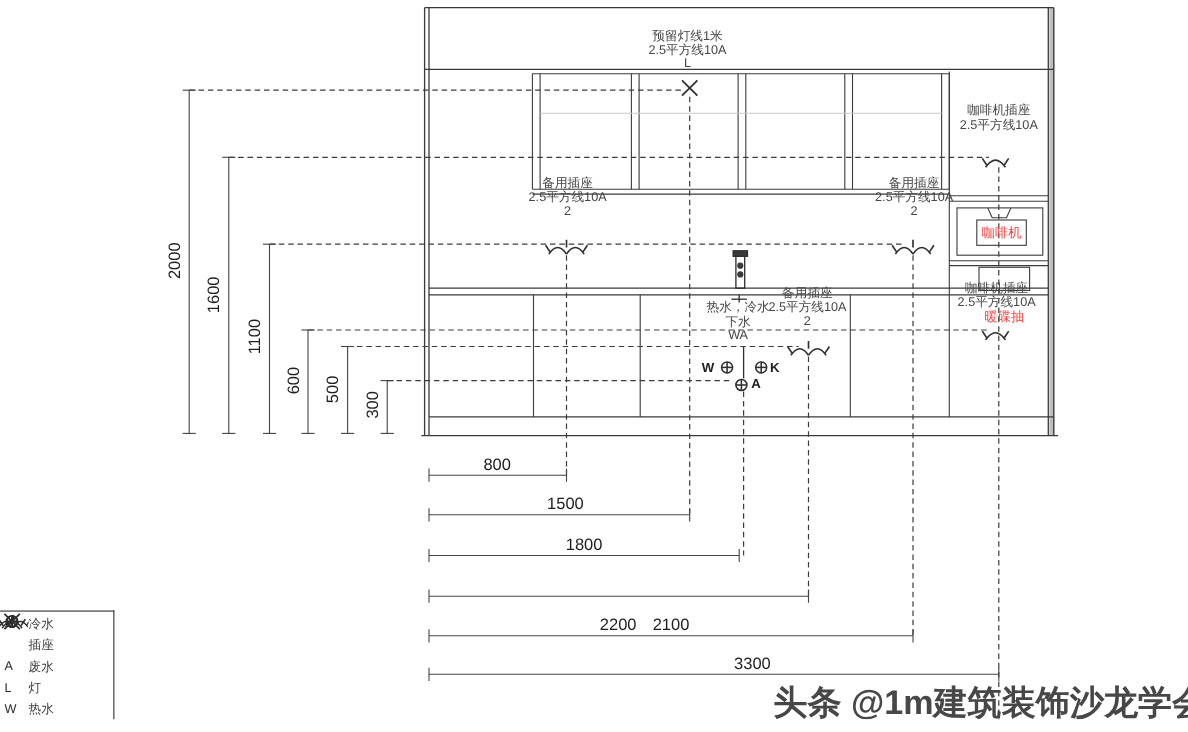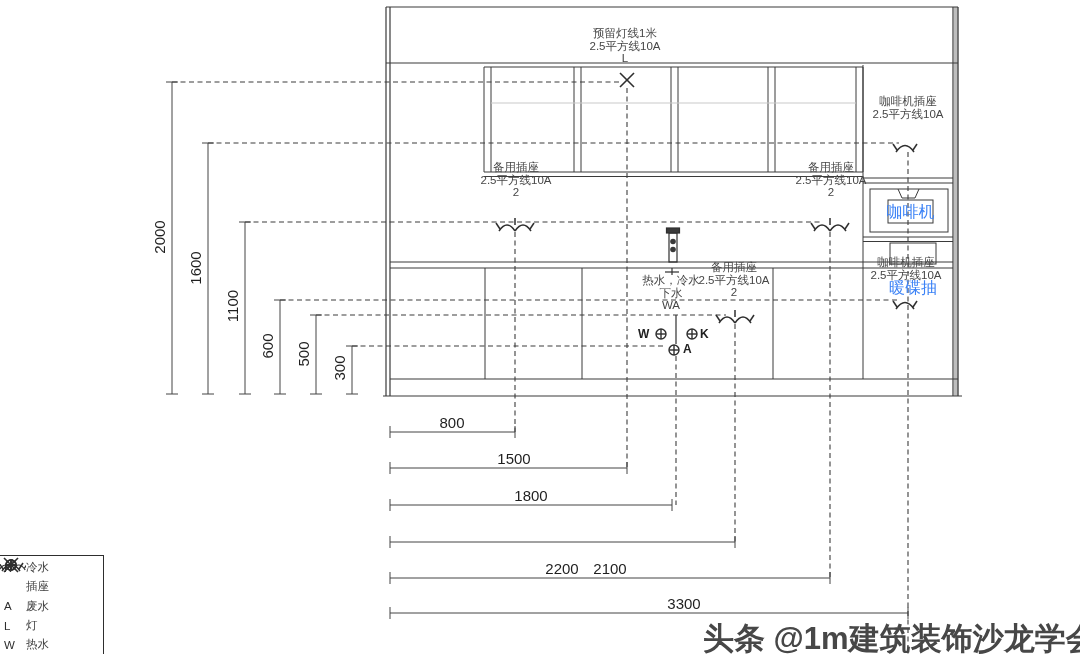--- a/index.html
+++ b/index.html
@@ -5,21 +5,21 @@
   html,body{margin:0;padding:0;background:#fff;}
   #canvas{position:relative;width:1080px;height:654px;background:#fff;overflow:hidden;
           font-family:"Liberation Sans",sans-serif;}
   svg{position:absolute;left:0;top:0;}
   .txt{position:absolute;color:#464646;font-size:11.5px;line-height:12.5px;text-align:center;
        transform:translateX(-50%);white-space:nowrap;}
   .txt span{display:block;}
   .dim{position:absolute;color:#1f1f1f;font-size:15px;font-weight:400;white-space:nowrap;}
   .dim.h{transform:translateX(-50%);}
   .dim.v{transform:translate(-50%,-50%) rotate(-90deg);}
-  .boxlabel{position:absolute;color:#3b82f6;font-size:16px;transform:translate(-50%,-50%);white-space:nowrap;}
+  .boxlabel{position:absolute;color:#ef4444;font-size:12px;transform:translate(-50%,-50%);white-space:nowrap;}
   .plumb{position:absolute;color:#202020;font-size:12px;font-weight:bold;white-space:nowrap;}
   #legend{position:absolute;left:0px;top:555px;width:104px;height:110px;
           border-top:1.5px solid #2e2e2e;border-right:1.5px solid #2e2e2e;box-sizing:border-box;
           padding-top:2px;}
   .lrow{display:flex;align-items:center;height:19.3px;padding-left:4px;}
   .lrow .ic{width:26px;height:18px;flex:0 0 26px;}
   .lrow .letter{width:22px;font-size:11.5px;color:#2e2e2e;}
   .lrow .lab{font-size:11.5px;color:#3f3f3f;}
   #watermark{position:absolute;left:703px;top:618px;width:375px;font-size:31px;font-weight:bold;
              color:#474747;letter-spacing:0px;white-space:nowrap;}

